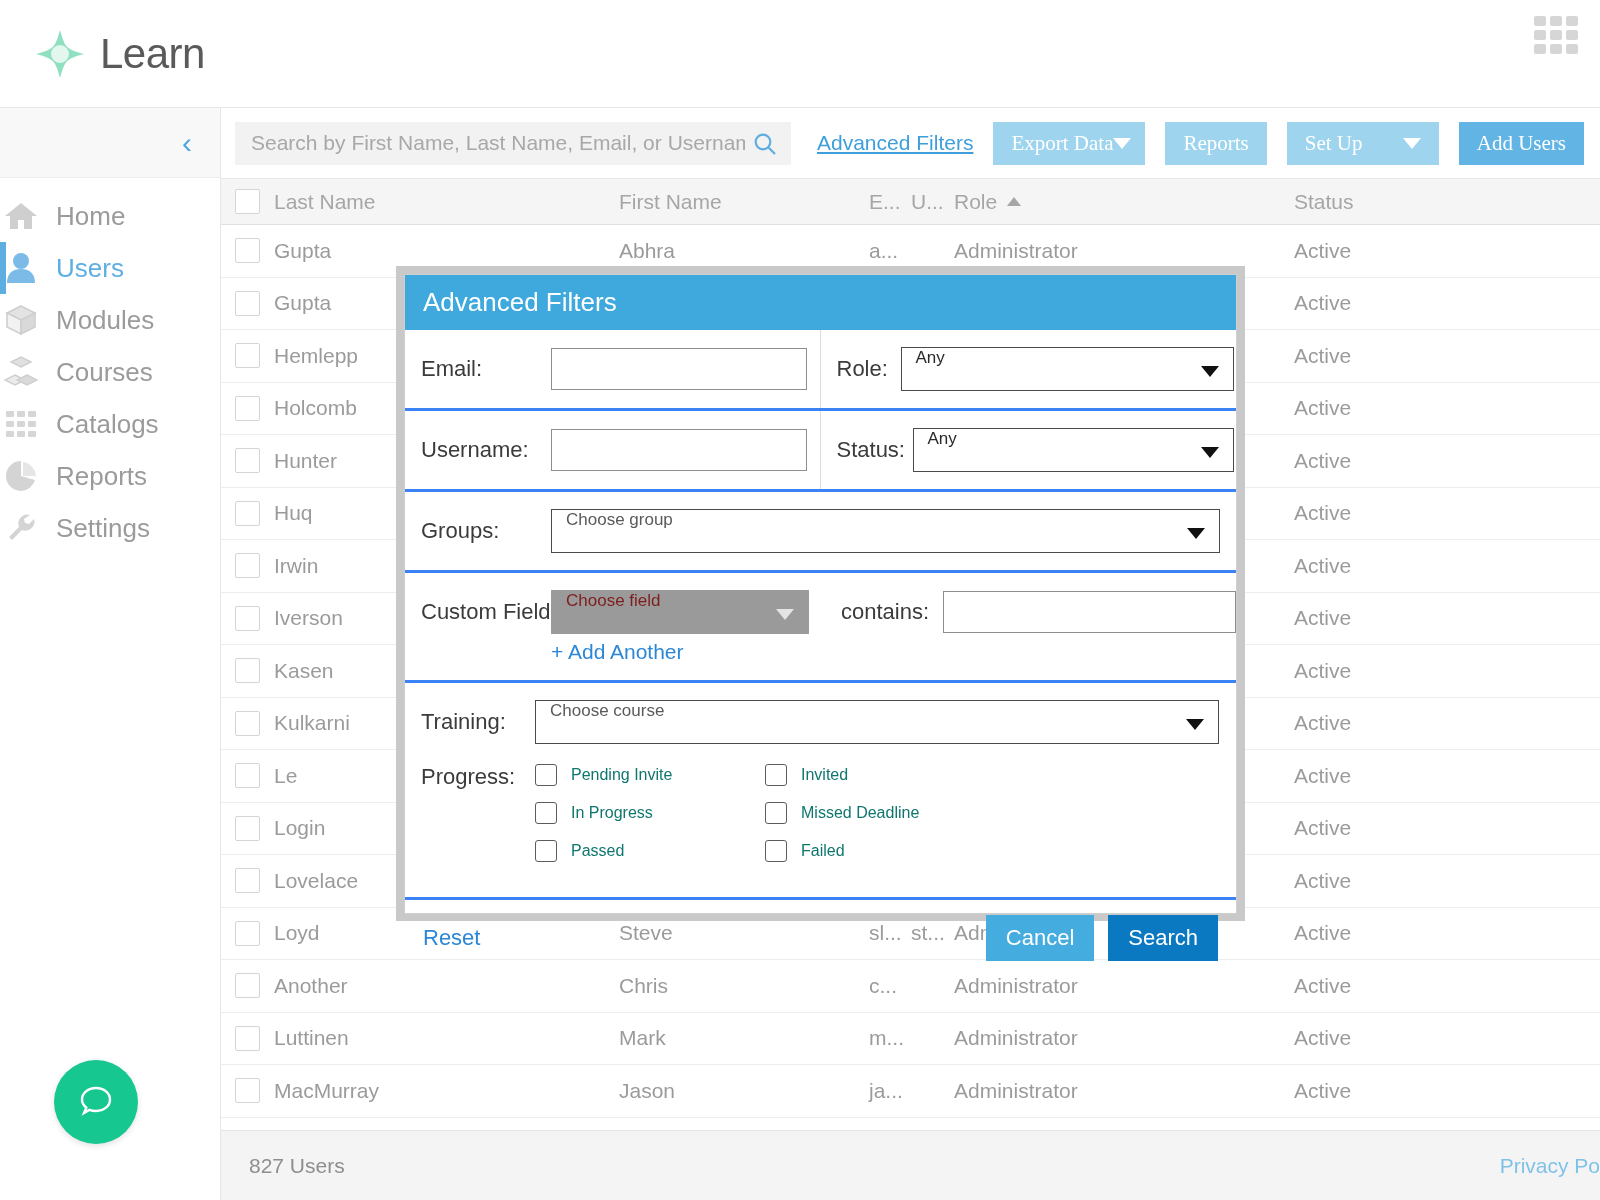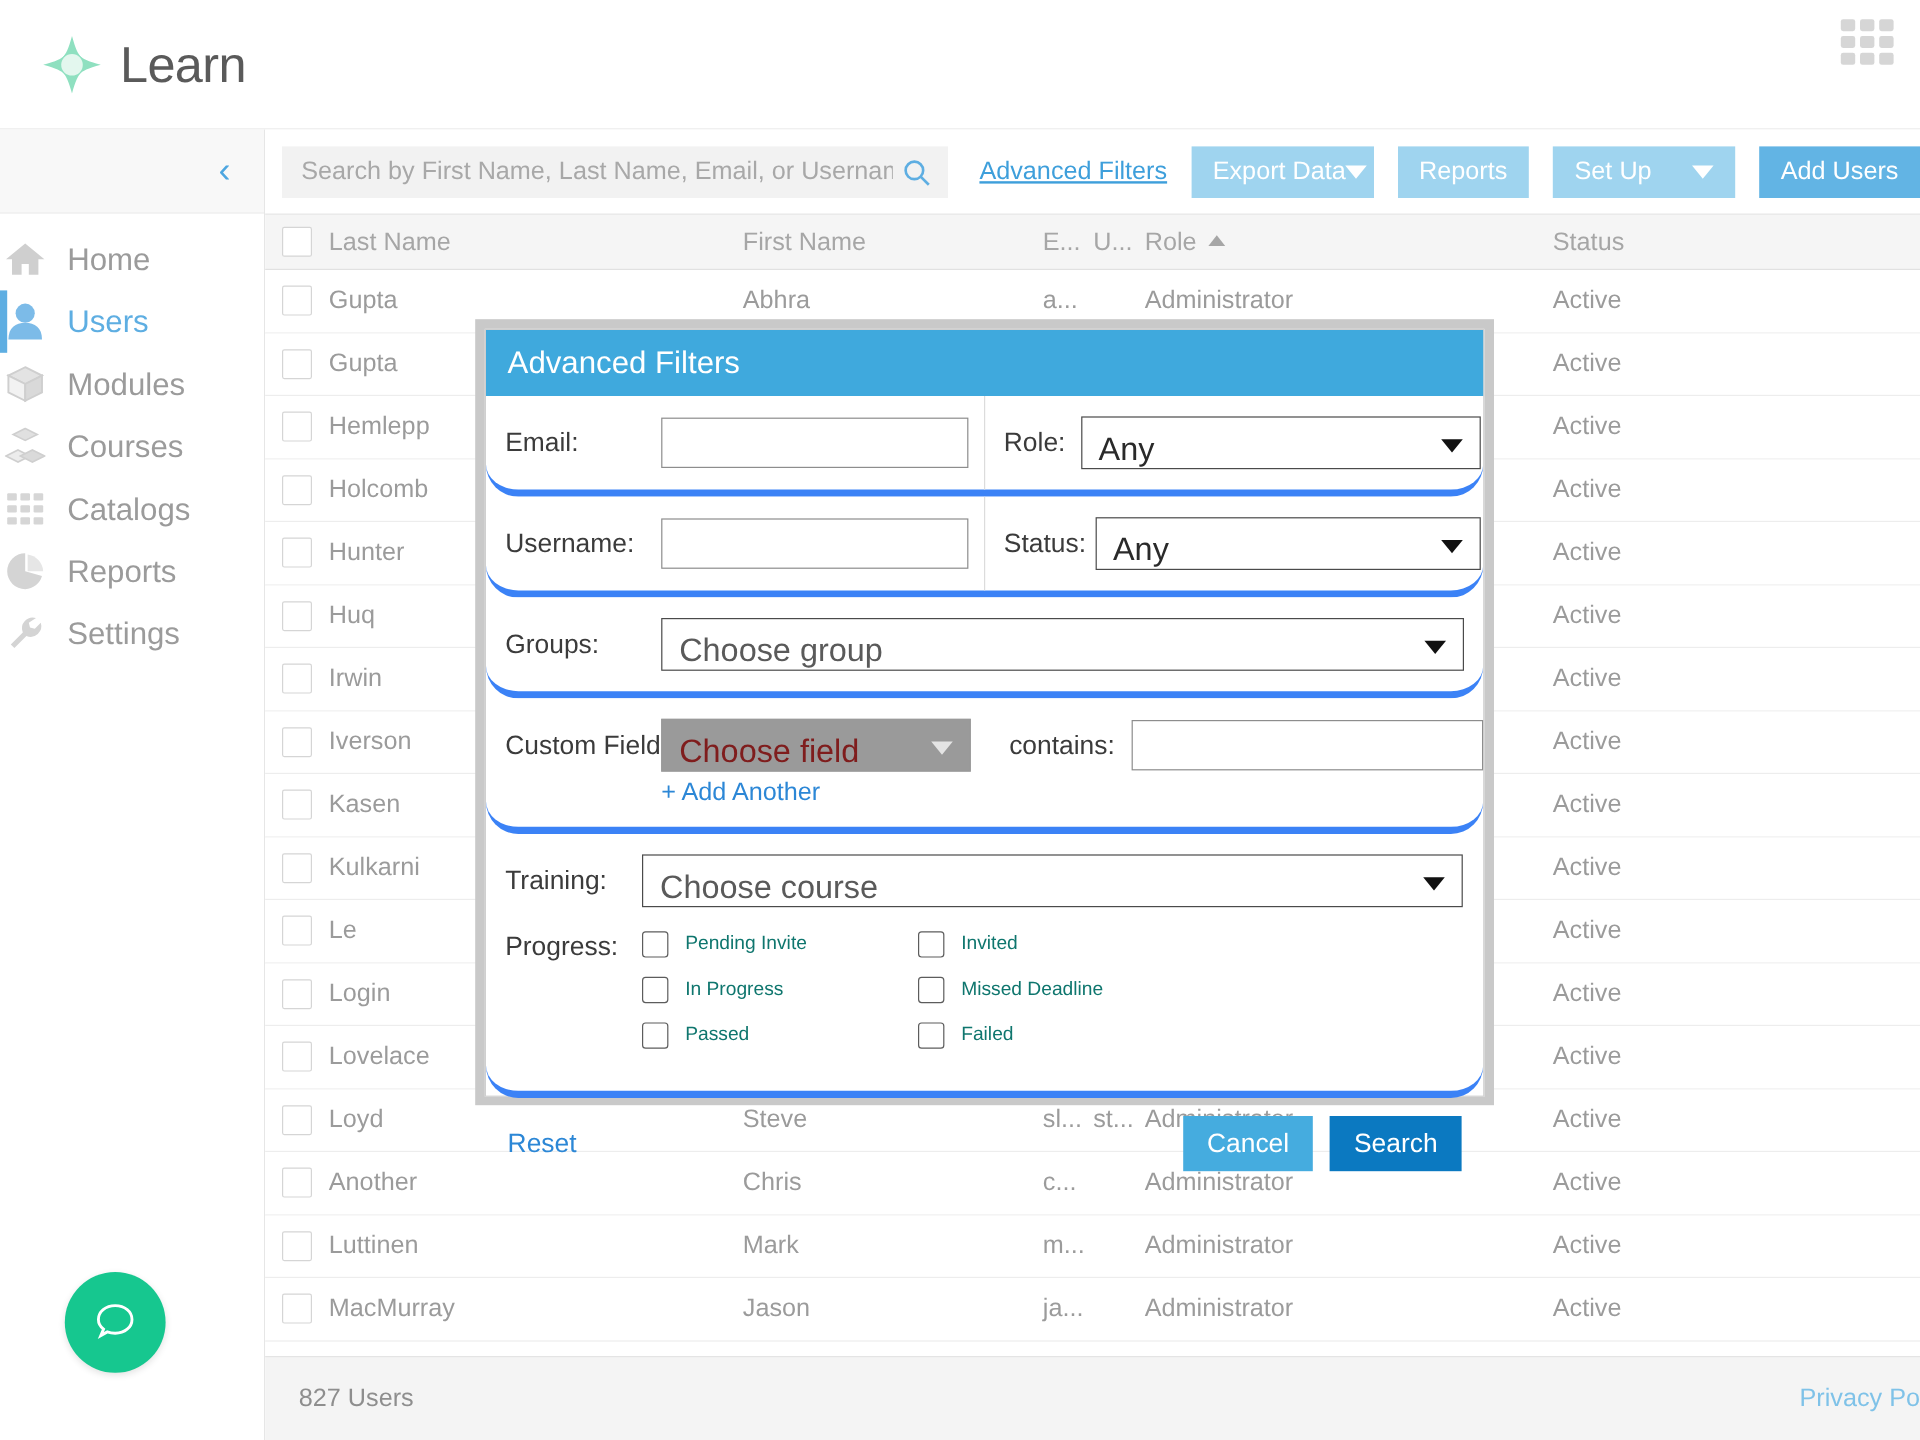--- a/index.html
+++ b/index.html
@@ -75,21 +75,21 @@
     font-family: "Liberation Sans", sans-serif;
   }
   .search-wrap input::placeholder { color: #a8a8a8; }
   .search-ico { position: absolute; right: 14px; top: 10px; color: #6ab3e2; }
   .adv-link {
     color: #3e9fdb; font-size: 21px; text-decoration: underline; margin-left: 26px; white-space: nowrap;
   }
   .tb-btn {
     height: 43px; background: #9fd4ef; color: #ffffff; font-size: 21px;
     display: flex; align-items: center; border: 0; margin-left: 20px;
-    padding: 0 18px; white-space: nowrap; font-family: Liberation Sans, sans-serif;
+    padding: 0 18px; white-space: nowrap; font-family: Liberation Serif, serif;
   }
   .tb-btn.wide { width: 152px; justify-content: space-between; }
   .tb-btn.primary { background: #62b4e4; }
   .caret-wt { width: 0; height: 0; border-left: 9px solid transparent; border-right: 9px solid transparent; border-top: 11px solid #ffffff; }
 
   
   .tbl { width: 100%; }
   .thead {
     display: flex; align-items: center; height: 47px;
     background: #f5f5f5; border-top: 1px solid #e8e8e8; border-bottom: 1px solid #e1e1e1;
@@ -128,33 +128,33 @@
     background: #c9c9c9;
   }
   .modal {
     position: absolute; left: 404px; top: 274px; width: 833px; height: 640px;
     background: #ffffff; border: 1px solid #cfcfcf;
   }
   .modal-head {
     height: 55px; background: #3fa9dd; color: #ffffff; font-size: 26px;
     display: flex; align-items: center; padding-left: 18px;
   }
-  .mrow { display: flex; border-bottom: 6px solid #3b82f6; border-radius: 27px; }
+  .mrow { display: flex; border-bottom: 3px solid #3b82f6; }
   .mcell { display: flex; align-items: center; padding: 17px 0 17px 16px; }
   .mcell.half { width: 50%; }
   .mcell.left-half { border-right: 1px solid #dcdcdc; }
   .mlabel { color: #3b3b3b; font-size: 22px; white-space: nowrap; }
   .m-in {
     height: 42px; border: 1px solid #8d8d8d; background: #ffffff;
     font-size: 21px; padding: 0 10px; outline: none; color: #333;
     font-family: "Liberation Sans", sans-serif;
   }
   .m-sel {
     height: 44px; border: 1px solid #4a4a4a; background: #ffffff; position: relative;
-    display: flex; align-items: flex-end; padding: 0 14px; font-size: 27px; color: #2a2a2a;
+    display: flex; align-items: flex-start; padding: 0 14px; font-size: 17px; color: #2a2a2a;
   }
   .m-sel .caret {
     position: absolute; right: 14px; top: 18px;
     width: 0; height: 0; border-left: 9px solid transparent; border-right: 9px solid transparent;
     border-top: 11px solid #111;
   }
   .m-sel.placeholder { color: #5a5a5a; }
   .m-sel.disabled { background: #9a9a9a; border-color: #9a9a9a; color: #7f1d1d; }
   .m-sel.disabled .caret { border-top-color: #e4e4e4; }
   .add-another { color: #2c87d6; font-size: 21px; }

